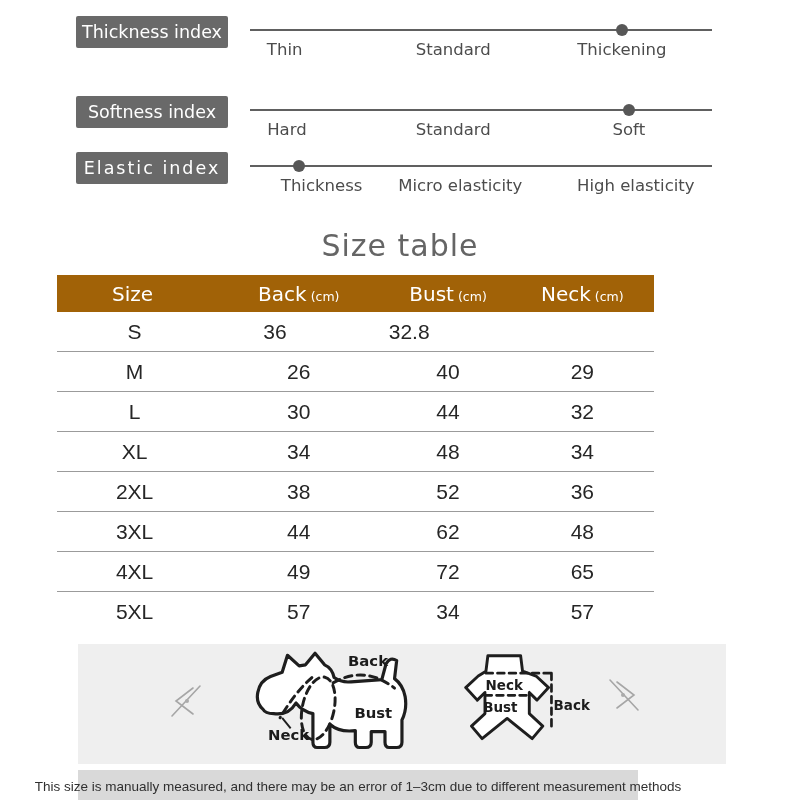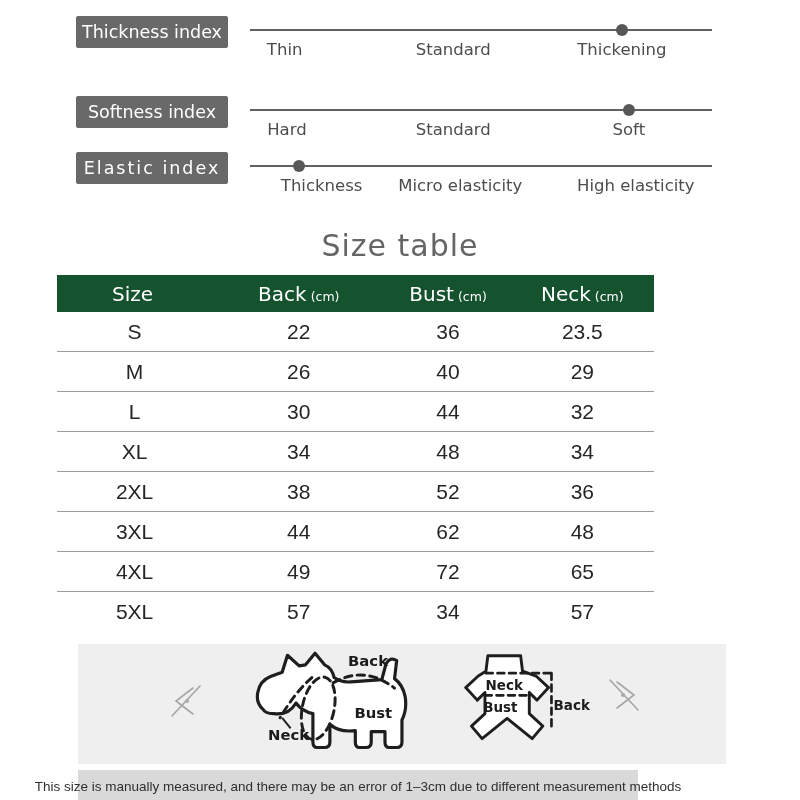--- a/index.html
+++ b/index.html
@@ -16,21 +16,21 @@
   .track{position:absolute;left:0;top:15px;width:100%;height:2px;background:#606060;}
   .dot{position:absolute;top:10px;width:12px;height:12px;border-radius:50%;background:#575757;
        transform:translateX(-50%);}
   .tick{position:absolute;top:26px;transform:translateX(-50%);font-size:16.5px;color:#4c4c4c;
         white-space:nowrap;}
 
   
   .size-title{position:absolute;top:220px;left:0;width:800px;text-align:center;
               font-size:30px;font-weight:normal;color:#656565;letter-spacing:1px;}
   .size-table{position:absolute;top:267px;left:57px;width:597px;}
-  .thead{display:flex;height:37px;background:#14532d;align-items:center;}
+  .thead{display:flex;height:37px;background:#a16207;align-items:center;}
   .th{display:flex;align-items:baseline;justify-content:center;color:#ffffff;
       font-size:20px;white-space:nowrap;}
   .th .unit{font-size:12.5px;margin-left:4px;}
   .tr{display:flex;height:39px;align-items:center;border-bottom:1px solid #9b9b9b;}
   .tr:last-child{border-bottom:none;}
   .td{text-align:center;font-size:21px;color:#262626;
       font-family:"Liberation Sans","DejaVu Sans",sans-serif;}
   .w1{width:26%;} .w2{width:29%;} .w3{width:21%;} .w4{width:24%;}
 
   
@@ -108,23 +108,22 @@
           <span class="unit">(cm)</span>
       </div>
       <div class="th w4">
         <span>Neck</span>
           <span class="unit">(cm)</span>
       </div>
     </div>
 
     <div class="tr">
       <div class="td w1">S</div>
-      <div class="td w2">22</div>
       <div class="td w3">36</div>
-      <div class="td w4">23.5</div>
+      <div class="td w4">32.8</div>
     </div>
     <div class="tr">
       <div class="td w1">M</div>
       <div class="td w2">26</div>
       <div class="td w3">40</div>
       <div class="td w4">29</div>
     </div>
     <div class="tr">
       <div class="td w1">L</div>
       <div class="td w2">30</div>

